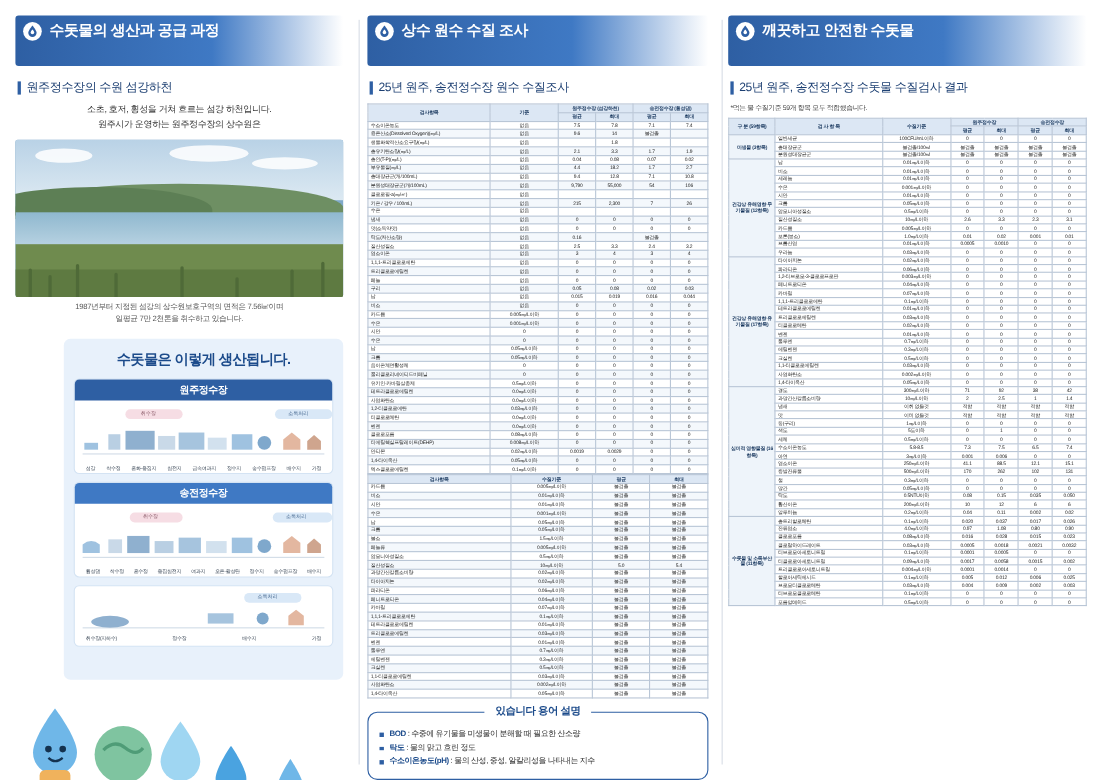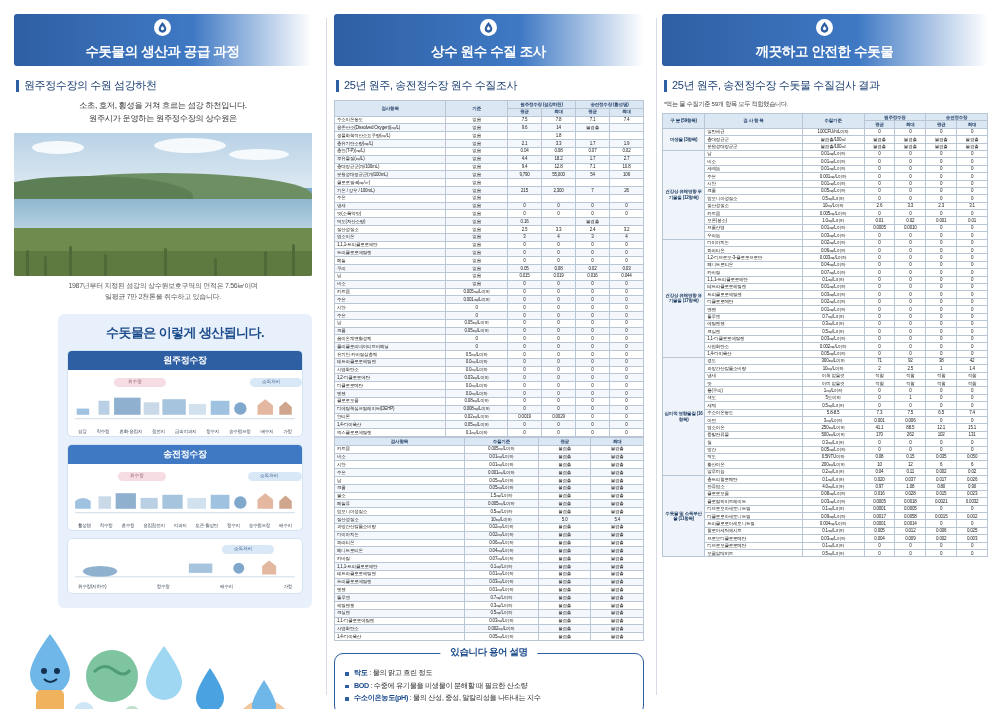--- a/index.html
+++ b/index.html
@@ -12,23 +12,22 @@
   .col{position:relative;box-sizing:border-box;}
   .col1{width:324px;padding:14px 12px 0 14px;}
   .col2{width:330px;padding:14px 10px 0 10px;}
   .col3{width:346px;padding:14px 12px 0 8px;}
   .divider{position:absolute;top:18px;bottom:14px;width:1px;background:#d8dde5;}
 
   
   .hbar{
     display:flex;align-items:center;gap:7px;
     background:linear-gradient(90deg,#2e5fa3 0%,#3f79c4 60%,#ffffff 100%);
-    border-radius:3px;padding:5px 8px 5px 7px;
+    border-radius:3px;padding:5px 8px 23px 7px;
     position:relative;
-    flex-direction:column;
   }
   .hbar .circ{
     width:17px;height:17px;border-radius:50%;background:#ffffff;
     display:flex;align-items:center;justify-content:center;flex:0 0 auto;
   }
   .hbar .circ svg{display:block;}
   .hbar h2{
     margin:0;font-size:13.5px;font-weight:bold;color:#ffffff;letter-spacing:-0.4px;
     white-space:nowrap;
   }
@@ -49,21 +48,21 @@
   .cloud{position:absolute;background:rgba(255,255,255,.85);border-radius:50%;}
   .hills{position:absolute;left:0;right:0;top:28%;height:22%;background:#6e8f63;border-radius:50% 50% 0 0 / 70% 70% 0 0;}
   .hills2{position:absolute;left:-10%;width:70%;top:30%;height:18%;background:#5d7f55;border-radius:50% 50% 0 0 / 80% 80% 0 0;}
   .river{position:absolute;left:0;right:0;top:46%;height:22%;background:linear-gradient(#8fb8cf,#b9d3e2);}
   .bank{position:absolute;left:0;right:0;bottom:0;height:34%;background:#6f8b4e;}
   .bank2{position:absolute;left:0;right:0;bottom:0;height:18%;background:#5e7a41;}
   .reed{position:absolute;bottom:0;width:3px;background:#4f6a38;border-radius:2px 2px 0 0;}
 
   
   .bluepanel{
-    margin-top:12px;background:#e8f1fb;border-radius:6px;padding:9px 9px 7px 9px;margin-left:44px;
+    margin-top:12px;background:#e8f1fb;border-radius:6px;padding:9px 9px 23px 9px;margin-left:44px;
   }
   .bluetitle{
     text-align:center;font-size:13px;font-weight:bold;color:#1c4b8b;letter-spacing:-0.6px;
     margin:1px 0 8px 0;
   }
   .plantbox{background:#ffffff;border-radius:5px;padding:0 0 6px 0;margin-bottom:7px;border:1px solid #d4e3f3;}
   .planthead{
     background:#2e5fa3;color:#fff;font-size:9px;font-weight:bold;text-align:center;
     border-radius:4px 4px 0 0;padding:3px 0;letter-spacing:-0.3px;
   }
@@ -825,22 +824,22 @@
             <td>0.05㎎/L이하</td>
             <td>불검출</td>
             <td>불검출</td>
           </tr>
         </tbody>
     </table>
 
     <div class="terms">
       <div class="tt">있습니다 용어 설명</div>
       <ul>
+          <li><b>BOD</b><span> : 수중에 유기물을 미생물이 분해할 때 필요한 산소량</span></li>
           <li><b>탁도</b><span> : 물의 맑고 흐린 정도</span></li>
-          <li><b>BOD</b><span> : 수중에 유기물을 미생물이 분해할 때 필요한 산소량</span></li>
           <li><b>수소이온농도(pH)</b><span> : 물의 산성, 중성, 알칼리성을 나타내는 지수</span></li>
         </ul>
     </div>
   </div>
 
   <div class="col col3">
 
     <div class="hbar">
       <span class="circ">
         <svg width="13" height="13" viewBox="0 0 24 24">

